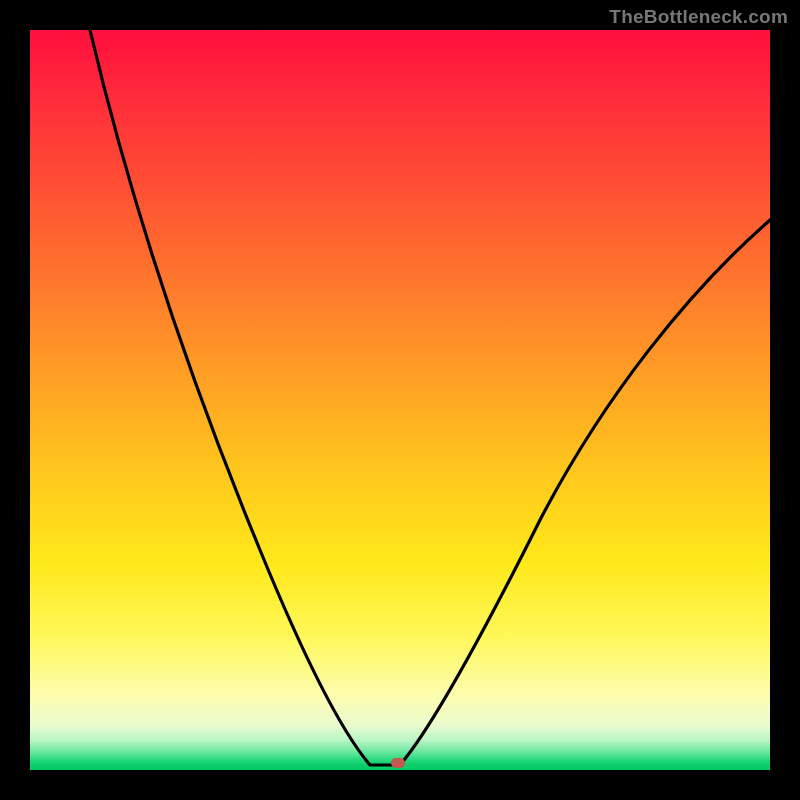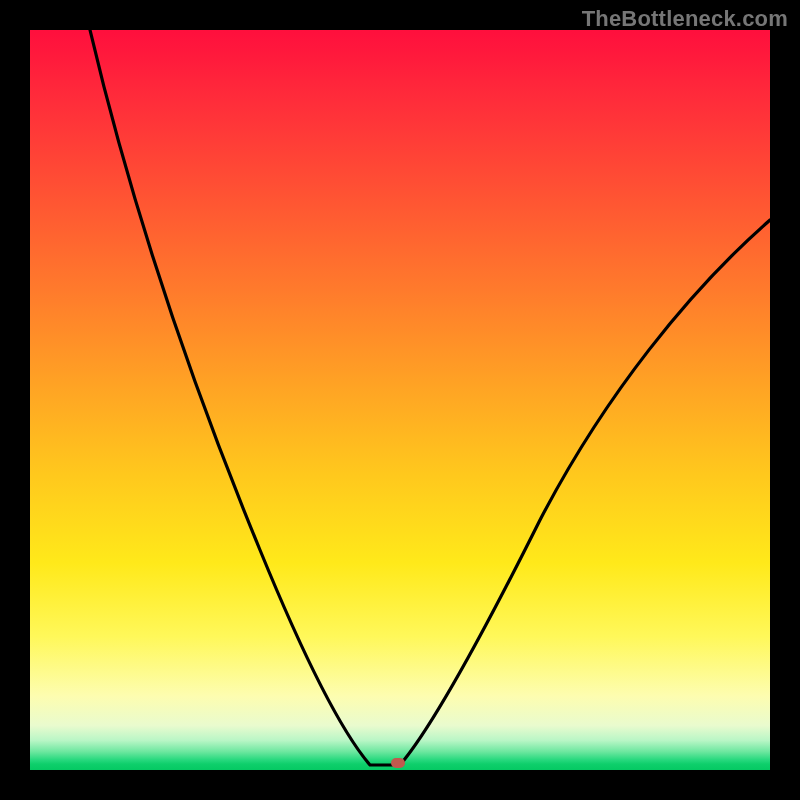--- a/index.html
+++ b/index.html
@@ -59,21 +59,21 @@
     width: 14px;
     height: 10px;
     border-radius: 5px;
     background: #c0594e;
   }
   .watermark {
     position: absolute;
     top: 6px;
     right: 12px;
     font-family: Arial, Helvetica, sans-serif;
-    font-size: 22px;
+    font-size: 19px;
     font-weight: 600;
     color: #767676;
     letter-spacing: 0.2px;
   }
 </style>
 </head>
 <body>
 
 <div class="frame">
   <div class="watermark">TheBottleneck.com</div>

